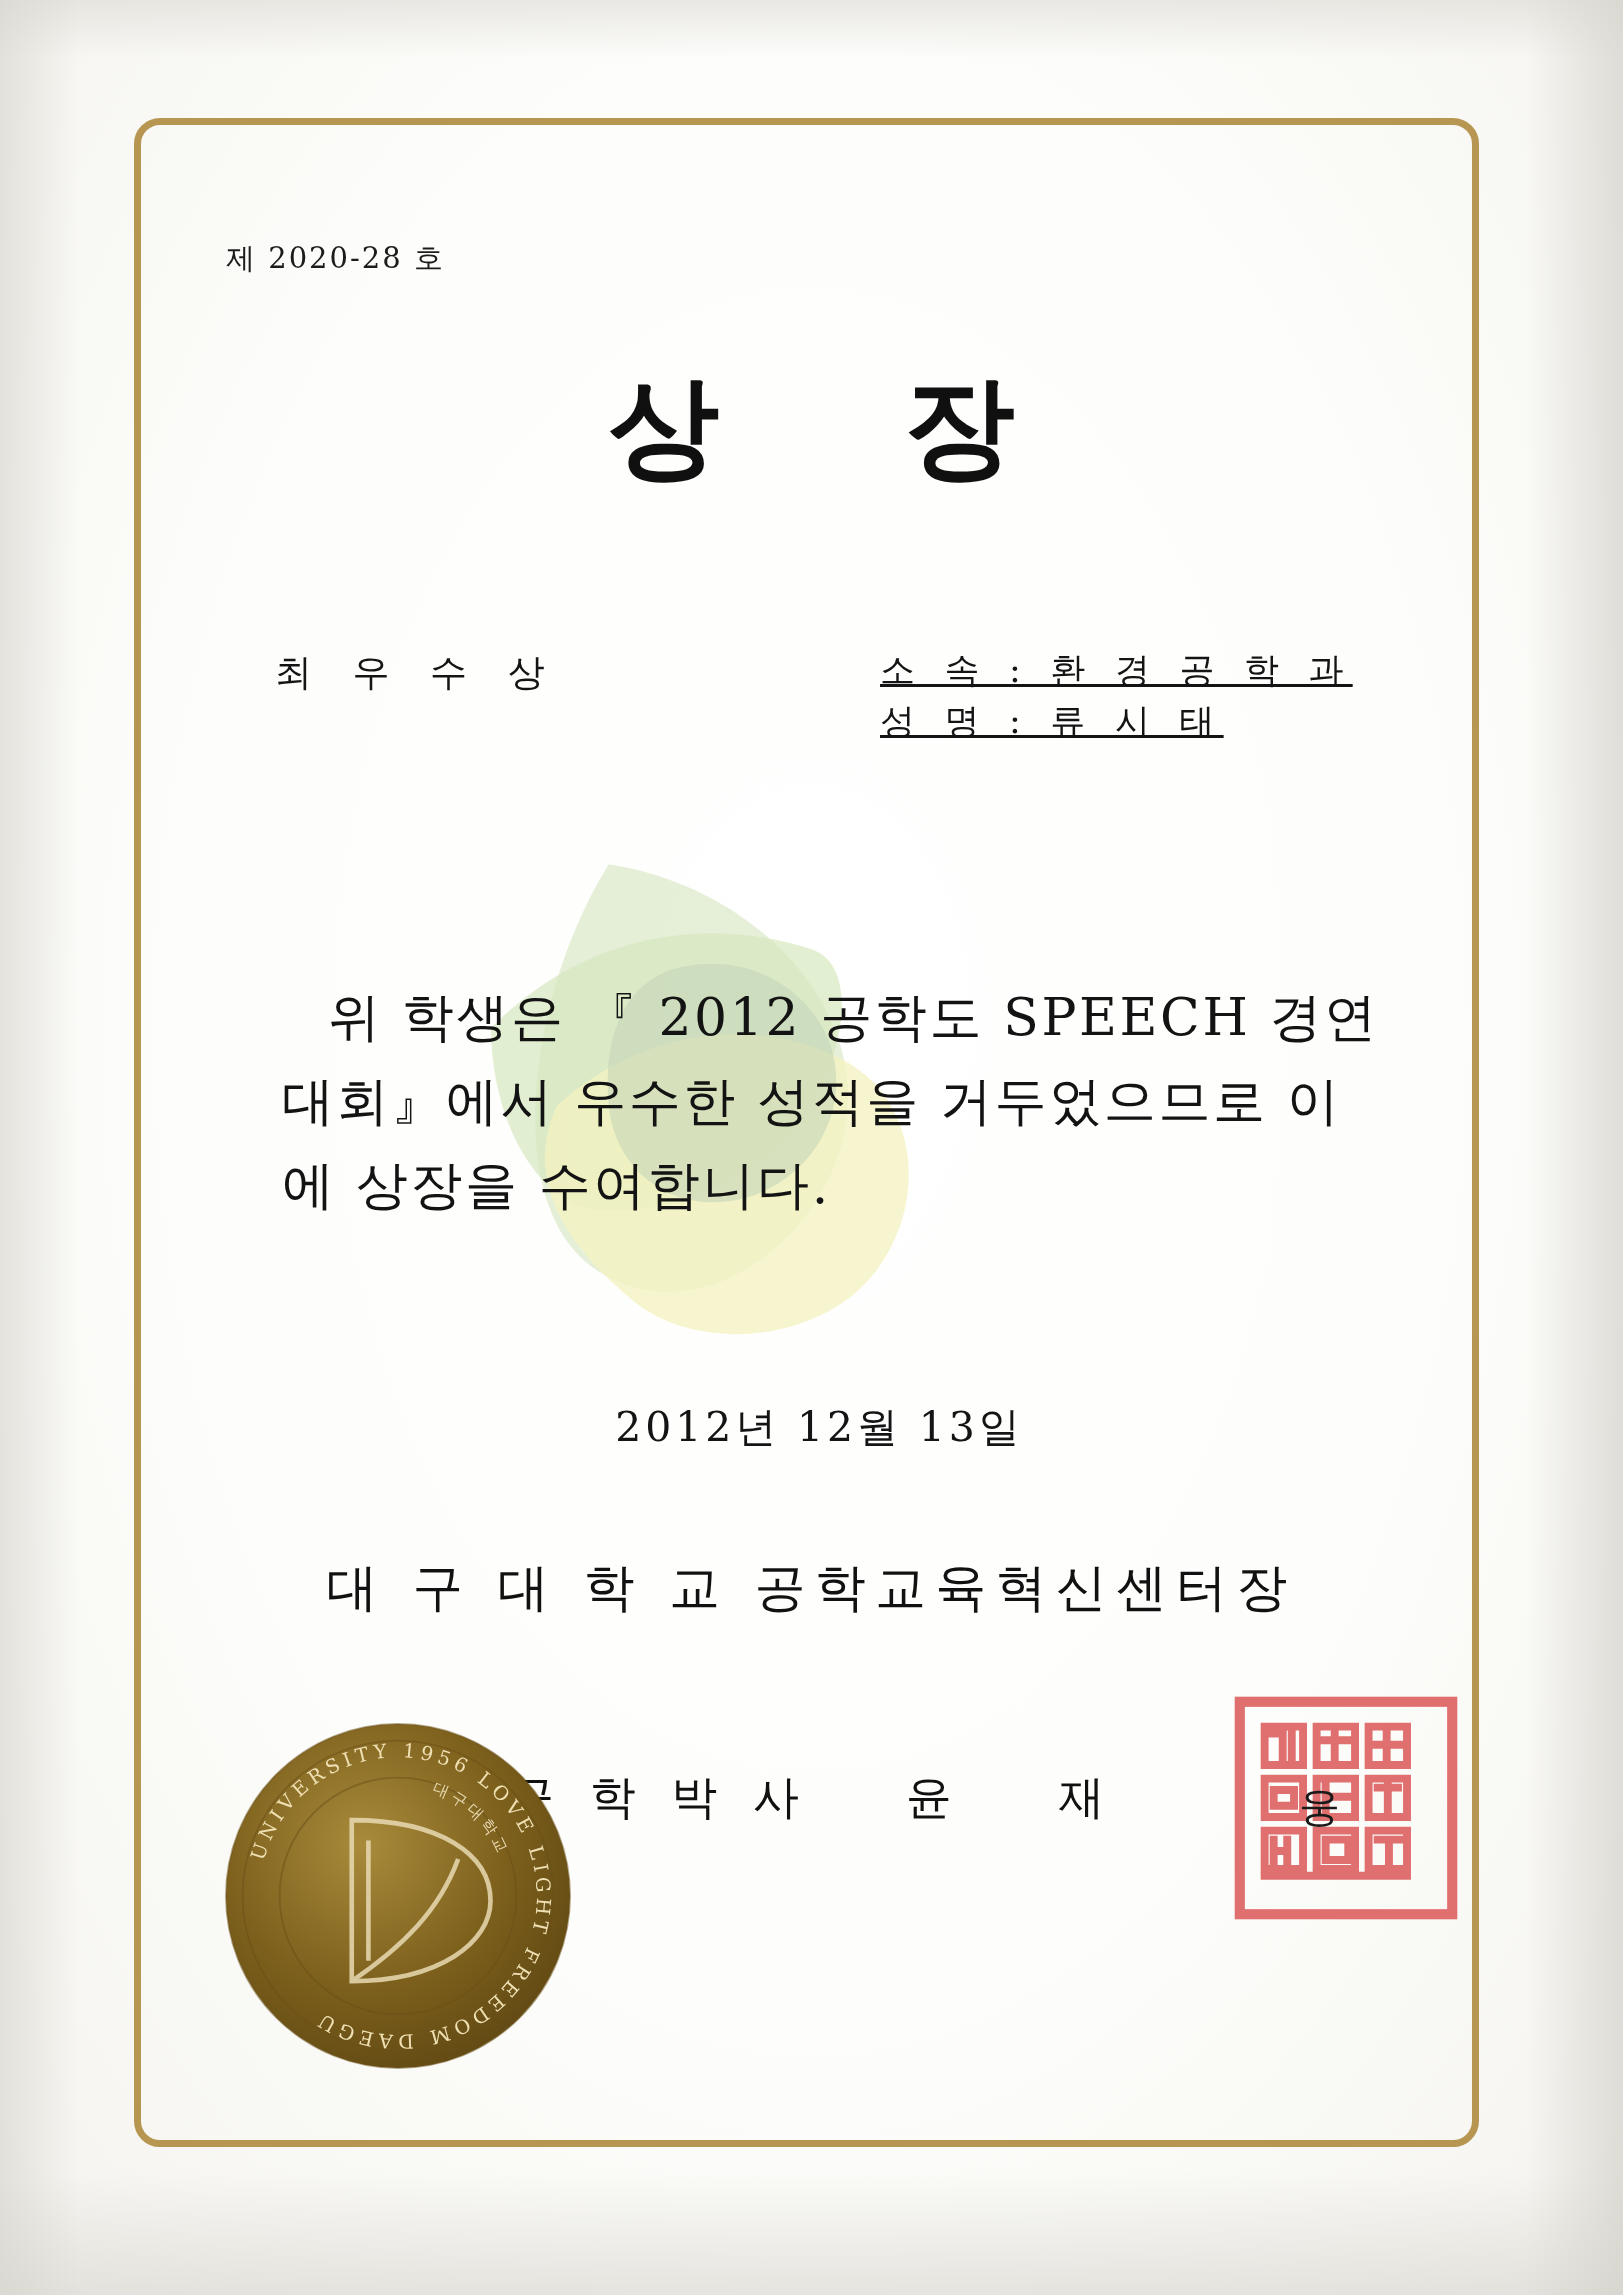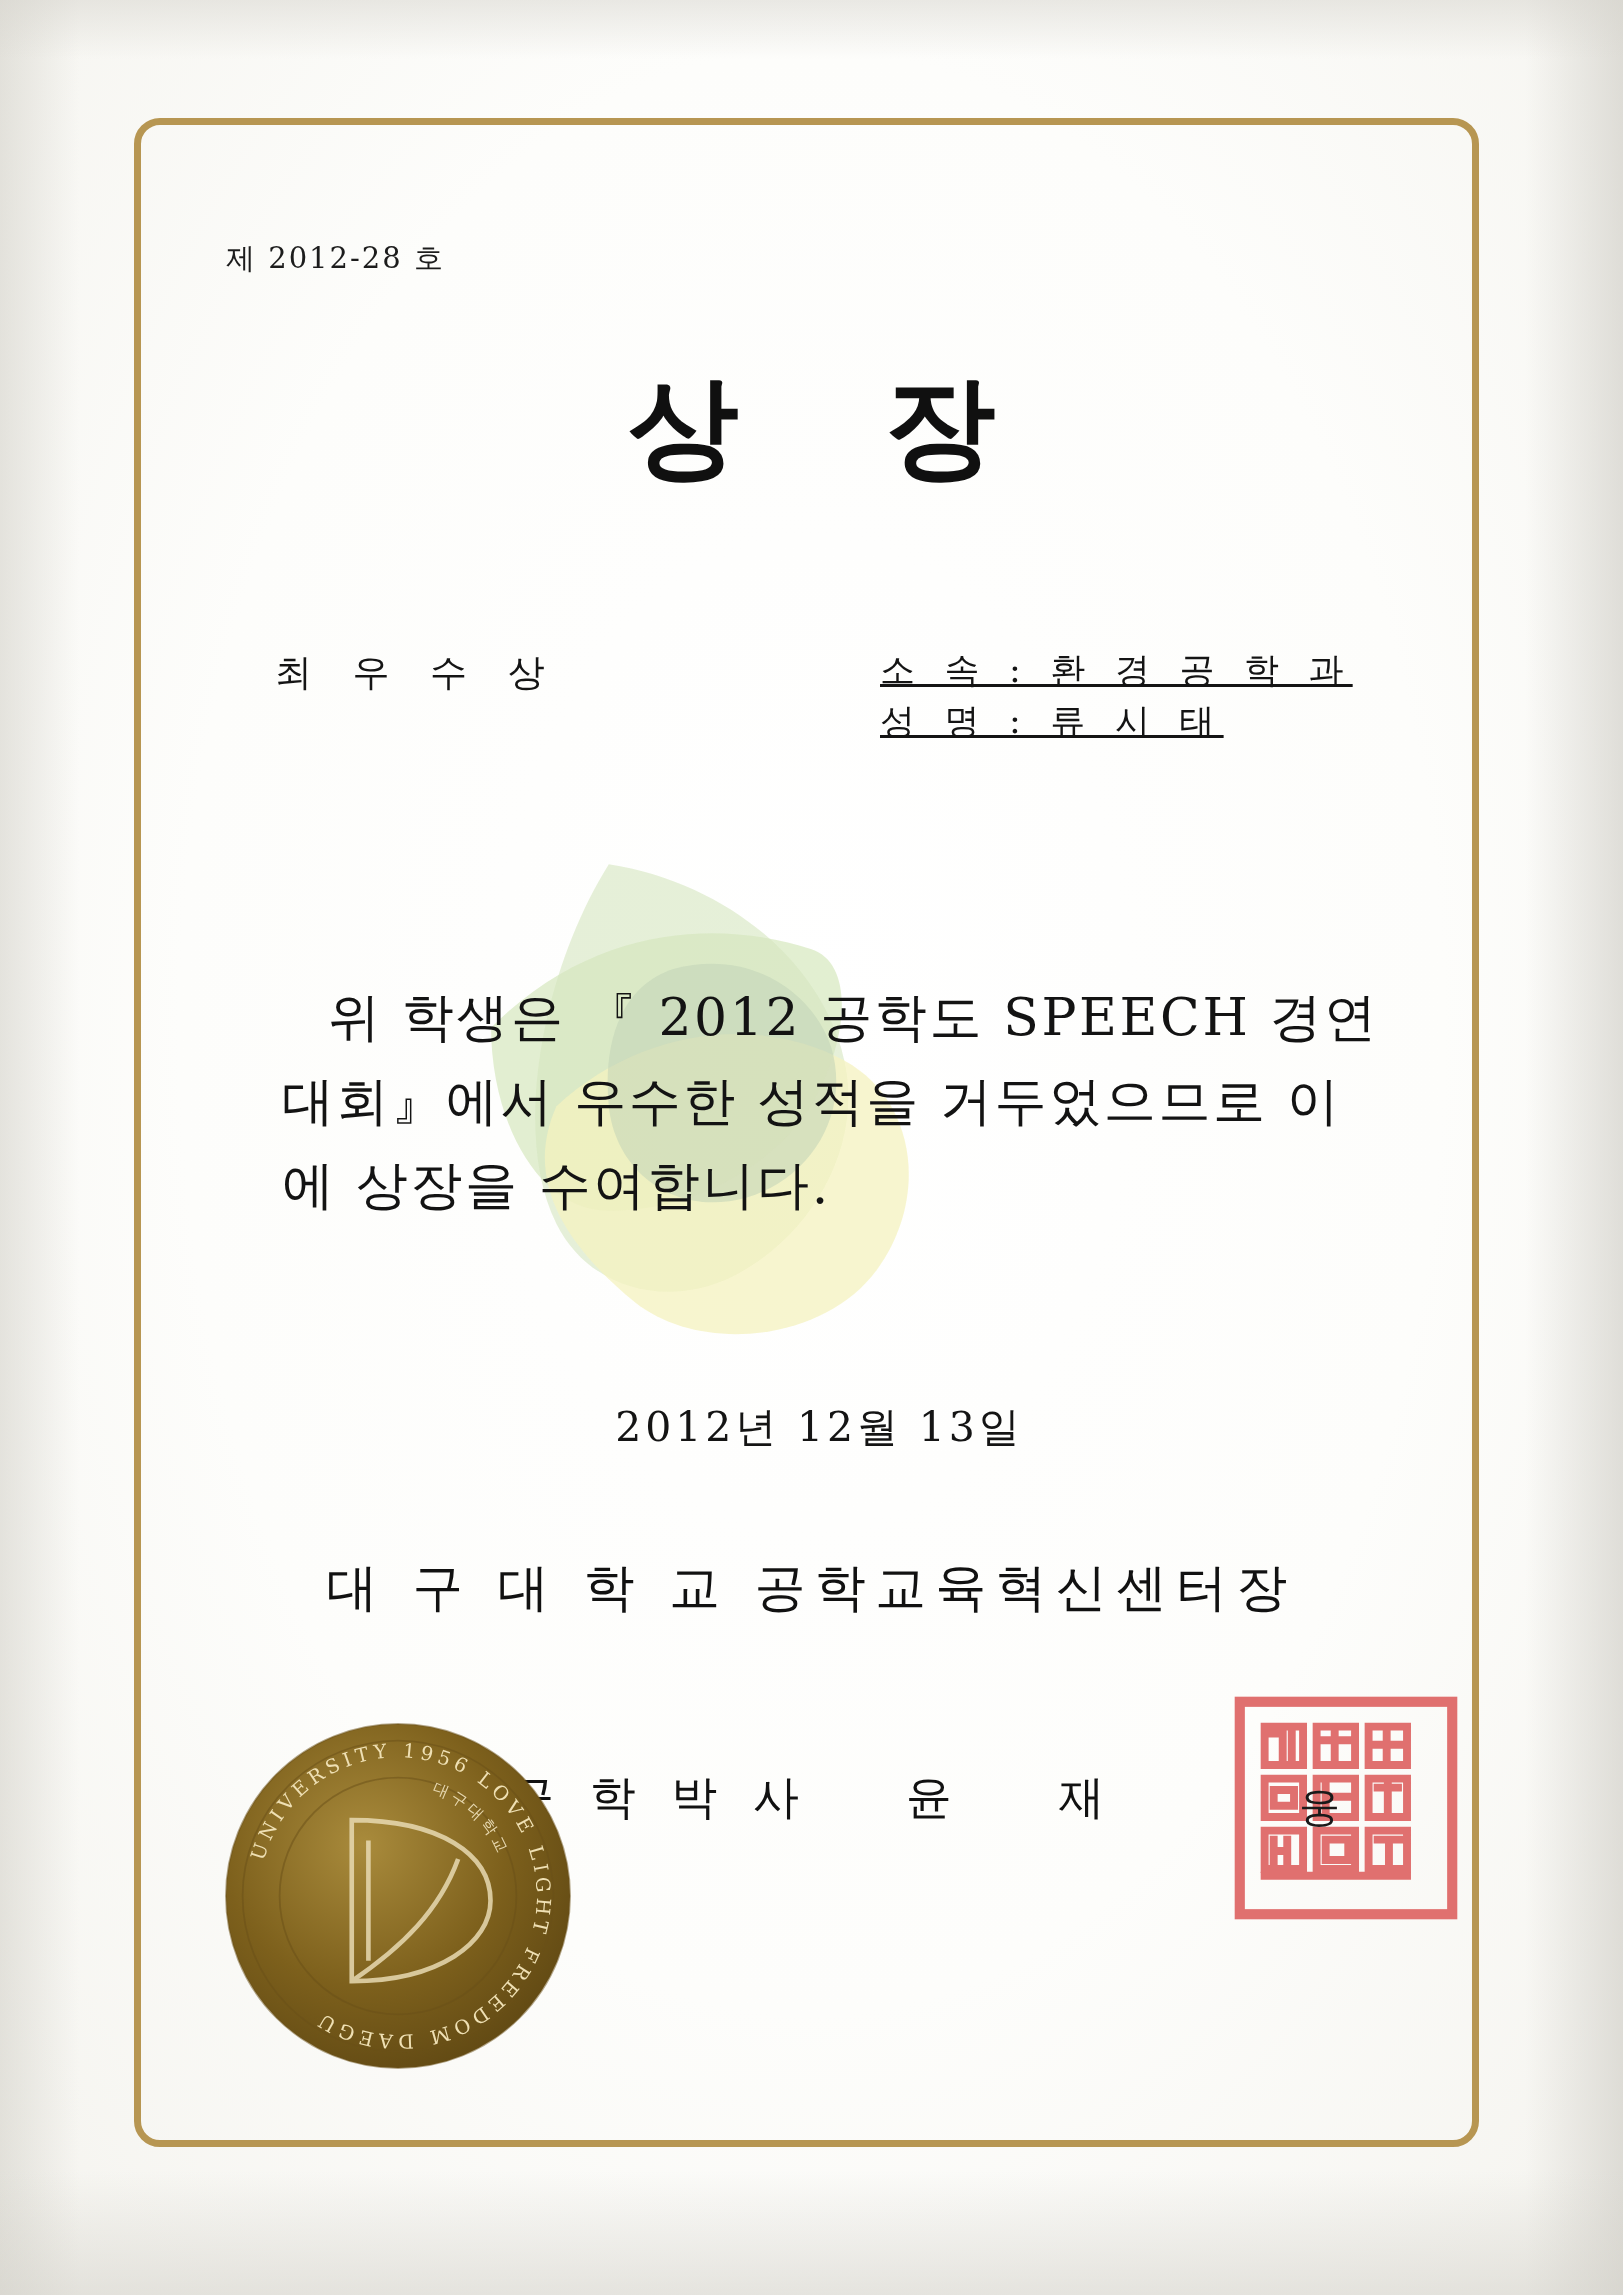--- a/index.html
+++ b/index.html
@@ -84,21 +84,21 @@
     position: absolute;
     left: 0;
     right: 0;
     top: 353px;
     text-align: center;
     font-size: 111px;
     font-weight: 700;
     letter-spacing: 59px;
     text-indent: 59px;
     color: #101010;
-    font-family: Liberation Serif, serif;
+    font-family: Liberation Mono, monospace;
   }
 
   .award-name {
     position: absolute;
     left: 275px;
     top: 648px;
     font-size: 37px;
     letter-spacing: 14.4px;
     color: #141414;
   }
@@ -209,21 +209,21 @@
     <g opacity="0.62">
       <path d="M150 420 C320 250 520 260 640 300 C700 320 700 420 650 520 C600 620 470 700 330 700 C220 700 150 560 150 420 Z" fill="#c9e1a9" opacity="0.85"></path>
       <path d="M330 170 C520 200 660 330 690 470 C720 600 640 740 520 800 C420 850 300 820 250 720 C180 580 230 330 330 170 Z" fill="#bcd79a" opacity="0.6"></path>
       <path d="M250 540 C380 420 560 400 690 470 C800 530 820 680 740 790 C660 900 470 920 370 840 C260 750 200 650 250 540 Z" fill="#efeb9a" opacity="0.75"></path>
       <path d="M430 330 C540 300 640 360 670 450 C700 550 640 650 540 680 C430 710 340 640 330 540 C320 440 350 355 430 330 Z" fill="#9db88c" opacity="0.55"></path>
     </g>
   </svg>
 
   <div class="cert-border"></div>
 
-  <div class="doc-number">제 2012-28 호</div>
+  <div class="doc-number">제 2020-28 호</div>
 
   <div class="title">상 장</div>
 
   <div class="award-name">최 우 수 상</div>
 
   <div class="recipient-block">
     <div class="row">소 속 : 환 경 공 학 과</div>
     <div class="row">성 명 : 류 시 태</div>
   </div>
 

